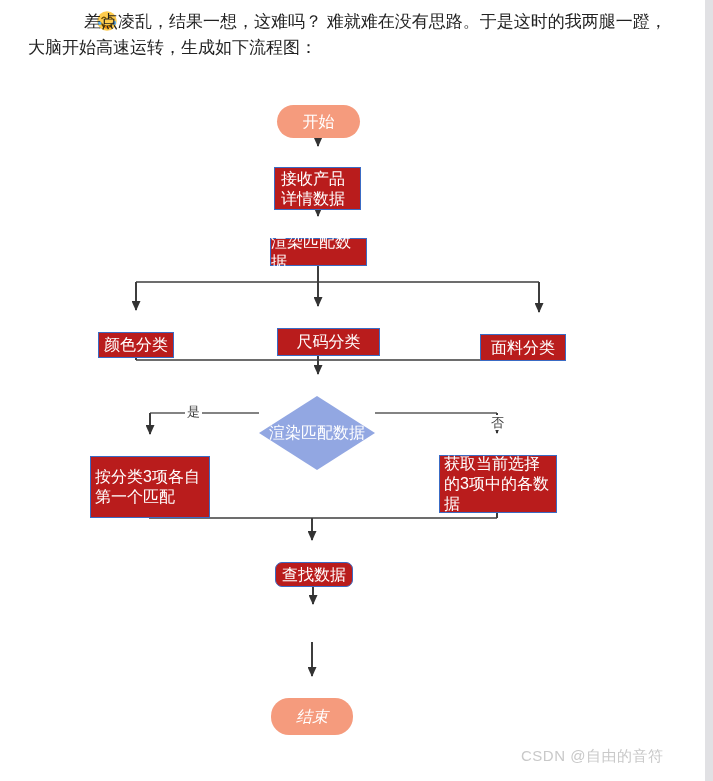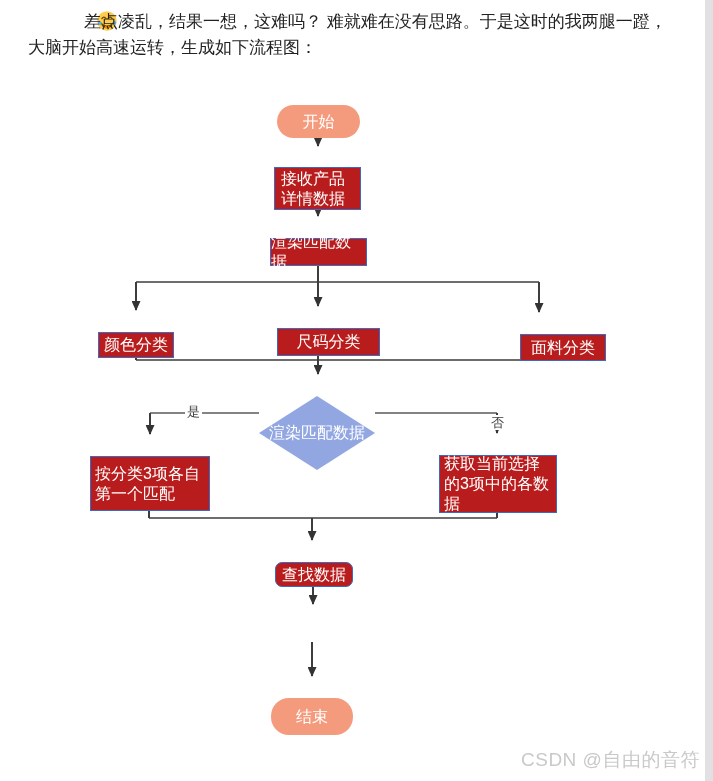--- a/index.html
+++ b/index.html
@@ -7,41 +7,41 @@
   .canvas {
     position:relative; width:713px; height:781px; background:#ffffff;
     font-family:"Liberation Sans","DejaVu Sans",sans-serif; overflow:hidden;
   }
   
   .para { position:absolute; font-size:17px; line-height:26px; color:#222; }
   .intro { left:28px; top:9px; width:648px; text-indent:2em; }
   .outro { left:28px; top:741px; width:520px; text-indent:2em; line-height:25px; }
   .emoji { display:inline-block; width:22px; height:22px; vertical-align:-5px; }
   .outro .emoji { margin-left:4px; }
-  .watermark { position:absolute; left:521px; top:747px; font-size:19px; color:#c9c9c9; letter-spacing:.5px; }
+  .watermark { position:absolute; left:521px; top:747px; font-size:15px; color:#c9c9c9; letter-spacing:.5px; }
   
   .scrollbar { position:absolute; right:0; top:0; width:8px; height:781px; background:#e1e1e4; }
   
   .node { position:absolute; display:flex; align-items:center; justify-content:center;
           text-align:left; color:#fff; font-size:16px; line-height:20px; word-break:break-all;margin-top:18px; }
   .process  { background:#b91c1c; border:1px solid #3a6bc4; }
   .terminal { background:#f59b7d; border-radius:17px; }
   .decision { background:#92a7e2; clip-path:polygon(50% 0,100% 50%,50% 100%,0 50%); }
   .n-start   { left:277px; top:87px;  width:83px;  height:33px; }
   .n-recv-p  { left:274px; top:149px; width:87px;  height:43px; padding:0 6px; }
   .n-recv-c  { left:270px; top:220px; width:97px;  height:28px; }
   .n-color   { left:98px;  top:314px; width:76px;  height:26px; }
   .n-size    { left:277px; top:310px; width:103px;  height:28px; }
-  .n-fabric  { left:520px; top:316px; width:86px;  height:27px; }
+  .n-fabric  { left:480px; top:316px; width:86px;  height:27px; }
   .n-dec     { left:259px; top:378px; width:116px; height:74px; }
-  .n-match   { left:90px;  top:438px; width:120px; height:55px; padding:6px 4px; }
+  .n-match   { left:90px;  top:438px; width:120px; height:62px; padding:6px 4px; }
   .n-get     { left:439px; top:437px; width:118px; height:58px; padding:16px 4px; }
   .n-find    { left:275px; top:544px; width:78px;  height:25px;border-radius:7px; }
   .n-render  { left:263px; top:608px; width:97px;  height:33px; }
-  .n-end     { left:271px; top:680px; width:82px;  height:37px; border-radius:18px; }
+  .n-end     { left:271px; top:680px; width:82px;  height:37px; border-radius:18px;font-style:italic; }
   .branch-label { position:absolute; font-size:13px; color:#3c3c3c; background:#fff; padding:0 2px; line-height:15px; }
   .lbl-yes { left:185px; top:404px; }
   .lbl-no  { left:489px; top:415px; }
   .edges { position:absolute; left:0; top:0; pointer-events:none; }
 </style>
 </head>
 <body>
 
 <div class="canvas">
 

